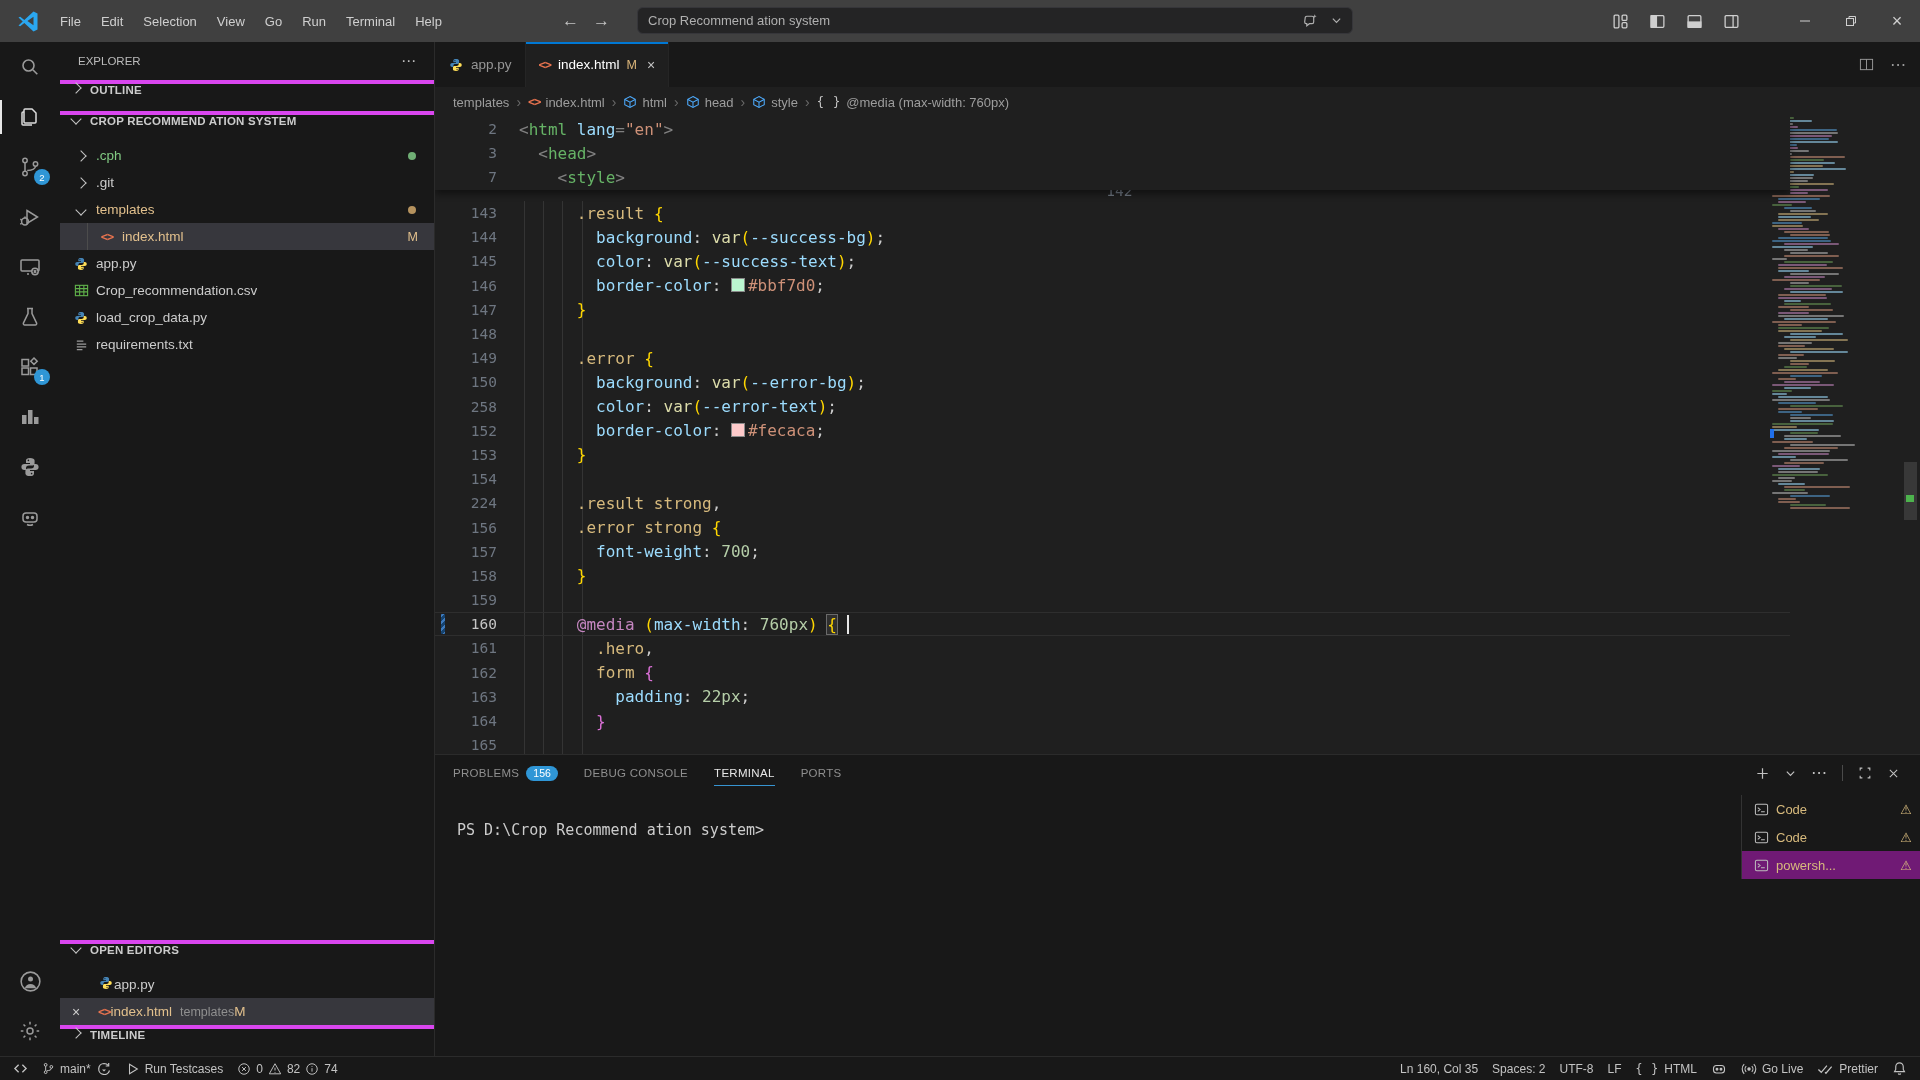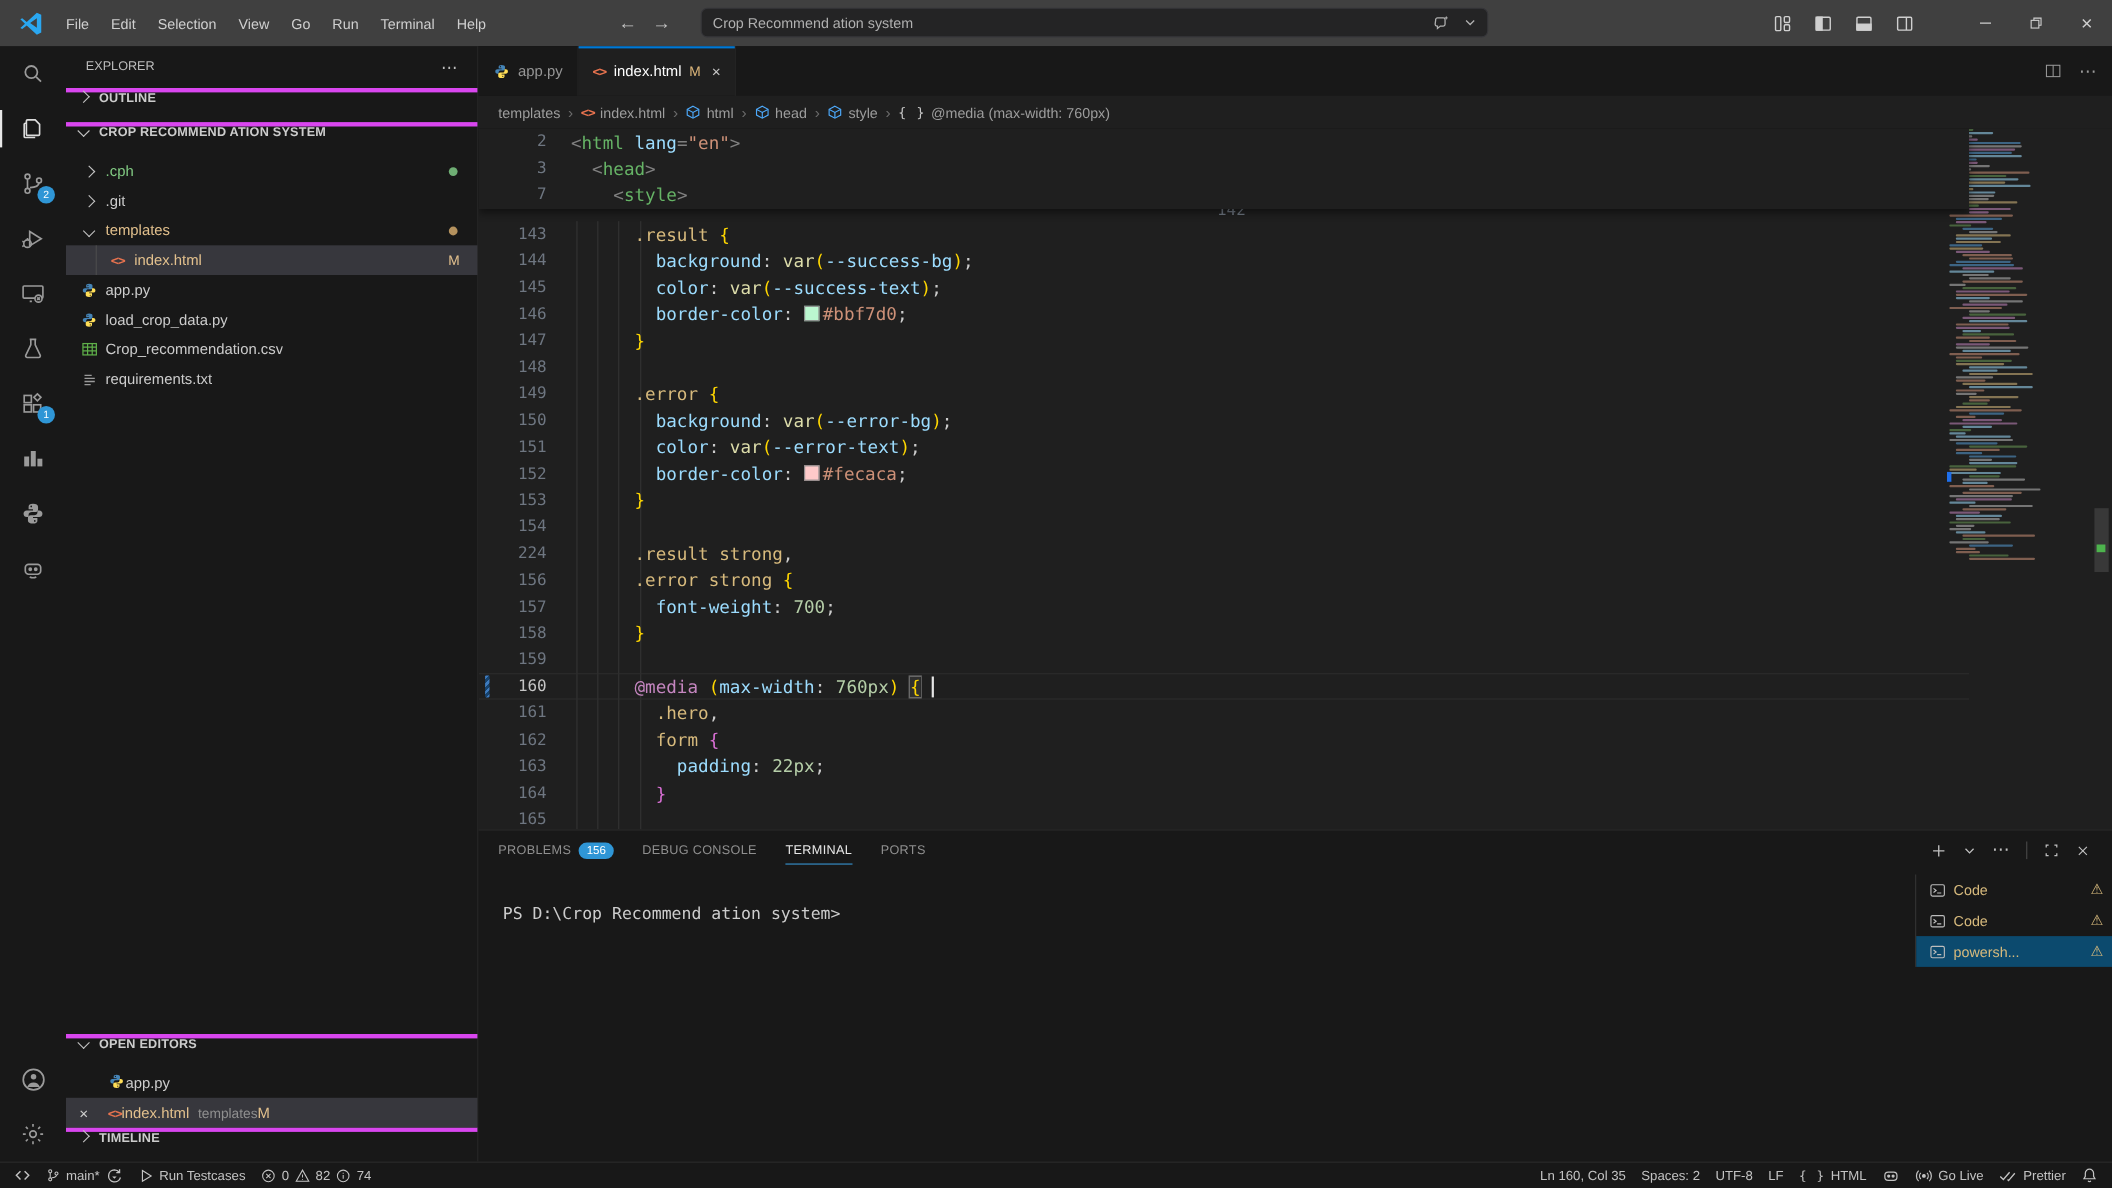--- a/index.html
+++ b/index.html
@@ -107,21 +107,21 @@
   .panel-tabs{height:36px;display:flex;align-items:center;padding-left:18px;gap:26px;font-size:11.5px;color:#8f8f8f;letter-spacing:.3px;}
   .ptab{display:flex;align-items:center;gap:7px;height:100%;position:relative;}
   .ptab.active{color:#e7e7e7;}
   .ptab.active::after{content:'';position:absolute;left:0;right:0;bottom:5px;height:1.5px;background:#3794d1;}
   .pbadge{background:#2f96d6;color:#fff;border-radius:10px;padding:1.5px 7px;font-size:10.5px;letter-spacing:0;}
   .panel-actions{position:absolute;right:20px;top:0;height:36px;display:flex;align-items:center;gap:15px;color:#c0c0c0;}
   .pa-sep{width:1px;height:16px;background:#4a4a4a;}
   .term-body{padding:30px 0 0 22px;font-family:"DejaVu Sans Mono",monospace;font-size:15px;color:#cccccc;}
   .term-list{position:absolute;right:0;top:40px;width:178px;border-left:1px solid #333;}
   .tl-row{height:28px;display:flex;align-items:center;gap:7px;padding:0 8px 0 12px;color:#d7ba7d;font-size:13px;}
-  .tl-row.selected{background:#0c4a6e;justify-content:center;}
+  .tl-row.selected{background:#701a75;justify-content:center;}
   .tl-row .grow{flex:1;}
   .warn-glyph{color:#d7ba7d;font-size:13px;}
 </style>
 </head>
 <body>
 
 <div class="app">
 
   <div class="titlebar">
     <span class="tb-logo ic">
@@ -373,39 +373,39 @@
                 <path fill="#ffde57" d="M12 21c2.8 0 4-1 4-2.6V16h-4v-1h5.6c1.9 0 3-1.2 3-3s-1.1-3-3-3H16v2c0 1.7-1.3 2.5-3 2.5h-3c-1.6 0-2.6 1-2.6 2.6v2.3C7.4 20 9.2 21 12 21zm1.6-1.6a.8.8 0 1 1 0-1.6.8.8 0 0 1 0 1.6z"></path>
               </svg>
             </span>
           </span>
           <span class="lbl">app.py</span>
           <span class="grow"></span>
         </div>
         <div class="tree-row">
           <span class="slot">
             <span class="ic">
+              <svg width="15" height="15" viewBox="0 0 16 16" fill="none" stroke="#5fb04a" stroke-width="1.2">
+                <rect x="1.5" y="2.5" width="13" height="11"></rect>
+                <path d="M1.5 6h13M1.5 9.5h13M6 2.5v11M10.5 2.5v11"></path>
+              </svg>
+            </span>
+          </span>
+          <span class="lbl">Crop_recommendation.csv</span>
+          <span class="grow"></span>
+        </div>
+        <div class="tree-row">
+          <span class="slot">
+            <span class="ic">
               <svg width="16" height="16" viewBox="0 0 24 24">
                 <path fill="#4584b6" d="M12 3c-2.8 0-4 1-4 2.6V8h4v1H6.4C4.5 9 3.4 10.2 3.4 12s1.1 3 3 3H8v-2c0-1.7 1.3-2.5 3-2.5h3c1.6 0 2.6-1 2.6-2.6V5.6C16.6 4 14.8 3 12 3zm-1.6 1.6a.8.8 0 1 1 0 1.6.8.8 0 0 1 0-1.6z"></path>
                 <path fill="#ffde57" d="M12 21c2.8 0 4-1 4-2.6V16h-4v-1h5.6c1.9 0 3-1.2 3-3s-1.1-3-3-3H16v2c0 1.7-1.3 2.5-3 2.5h-3c-1.6 0-2.6 1-2.6 2.6v2.3C7.4 20 9.2 21 12 21zm1.6-1.6a.8.8 0 1 1 0-1.6.8.8 0 0 1 0 1.6z"></path>
               </svg>
             </span>
           </span>
           <span class="lbl">load_crop_data.py</span>
-          <span class="grow"></span>
-        </div>
-        <div class="tree-row">
-          <span class="slot">
-            <span class="ic">
-              <svg width="15" height="15" viewBox="0 0 16 16" fill="none" stroke="#5fb04a" stroke-width="1.2">
-                <rect x="1.5" y="2.5" width="13" height="11"></rect>
-                <path d="M1.5 6h13M1.5 9.5h13M6 2.5v11M10.5 2.5v11"></path>
-              </svg>
-            </span>
-          </span>
-          <span class="lbl">Crop_recommendation.csv</span>
           <span class="grow"></span>
         </div>
         <div class="tree-row">
           <span class="slot">
             <span class="ic">
               <svg width="15" height="15" viewBox="0 0 16 16" stroke="#9a9a9a" stroke-width="1.3">
                 <path d="M3 4.5h7M3 7.5h10M3 10.5h10M3 13.5h6"></path>
               </svg>
             </span>
           </span>
@@ -576,21 +576,21 @@
           </div>
           <div class="row">
             <span class="ln">149</span>
             <span class="lc"><span class="tok-df">      </span><span class="tok-sel">.error</span><span class="tok-df"> </span><span class="tok-b1">{</span></span>
           </div>
           <div class="row">
             <span class="ln">150</span>
             <span class="lc"><span class="tok-df">        </span><span class="tok-prop">background</span><span class="tok-pun">: </span><span class="tok-fn">var</span><span class="tok-b1">(</span><span class="tok-attr">--error-bg</span><span class="tok-b1">)</span><span class="tok-pun">;</span></span>
           </div>
           <div class="row">
-            <span class="ln">151</span>
+            <span class="ln">258</span>
             <span class="lc"><span class="tok-df">        </span><span class="tok-prop">color</span><span class="tok-pun">: </span><span class="tok-fn">var</span><span class="tok-b1">(</span><span class="tok-attr">--error-text</span><span class="tok-b1">)</span><span class="tok-pun">;</span></span>
           </div>
           <div class="row">
             <span class="ln">152</span>
             <span class="lc"><span class="tok-df">        </span><span class="tok-prop">border-color</span><span class="tok-pun">: </span><span class="swatch" style="background: rgb(254, 202, 202);"></span><span class="tok-str">#fecaca</span><span class="tok-pun">;</span></span>
           </div>
           <div class="row">
             <span class="ln">153</span>
             <span class="lc"><span class="tok-df">      </span><span class="tok-b1">}</span></span>
           </div>

